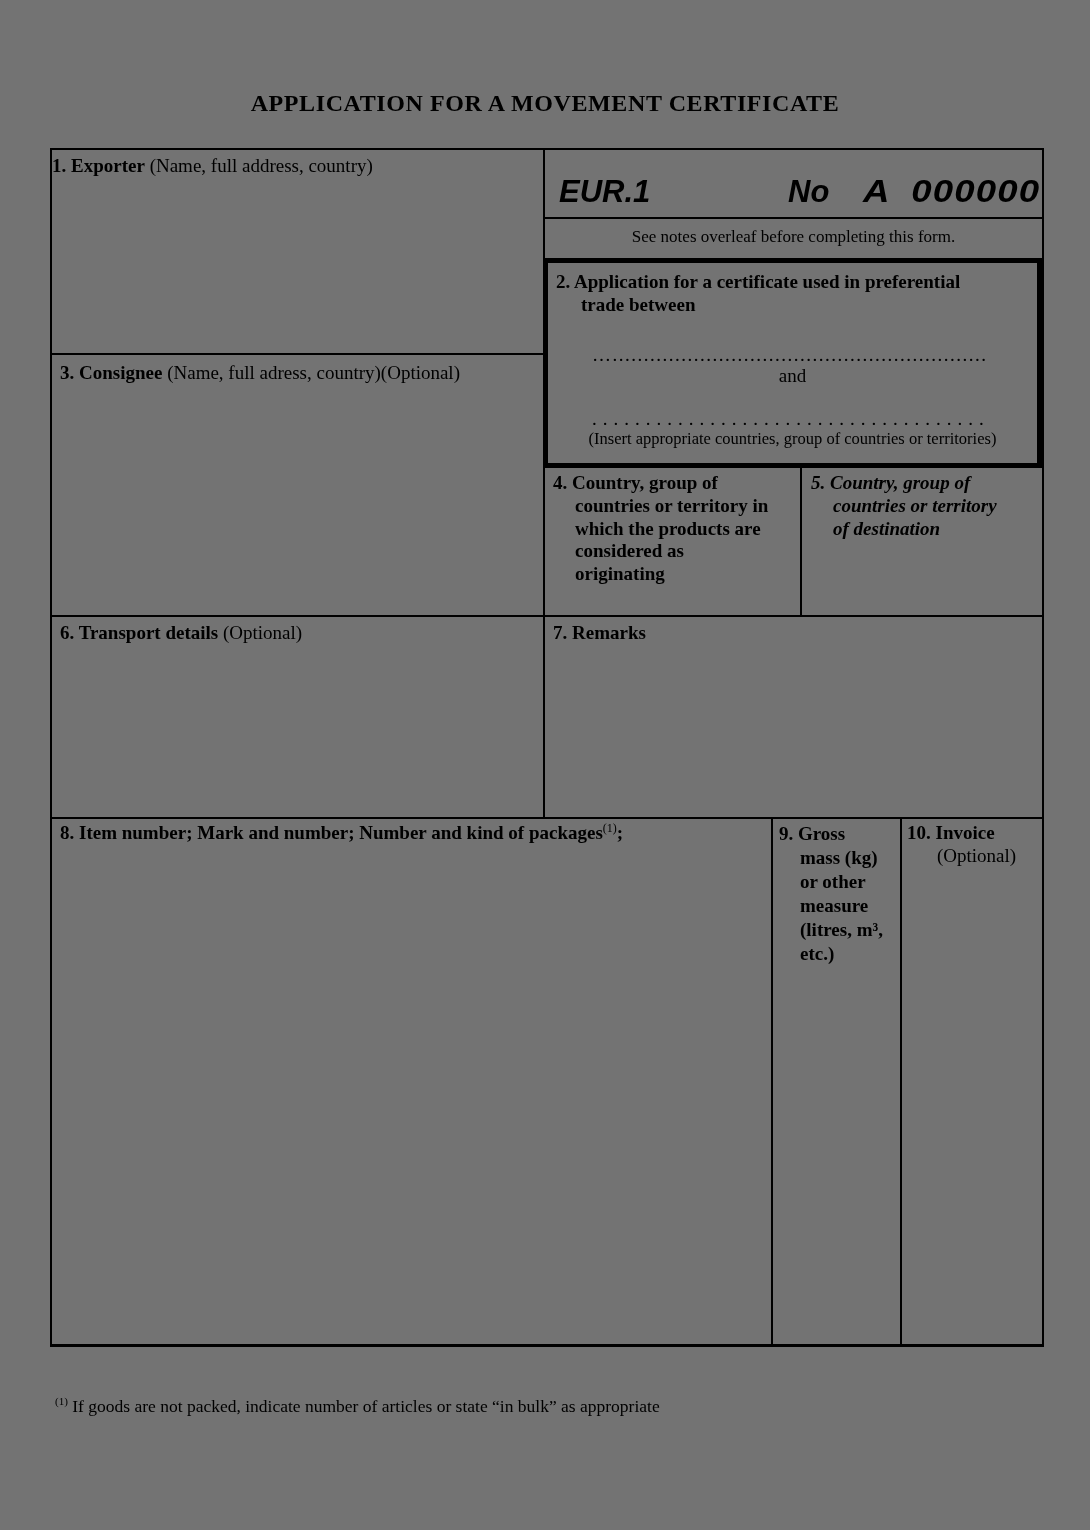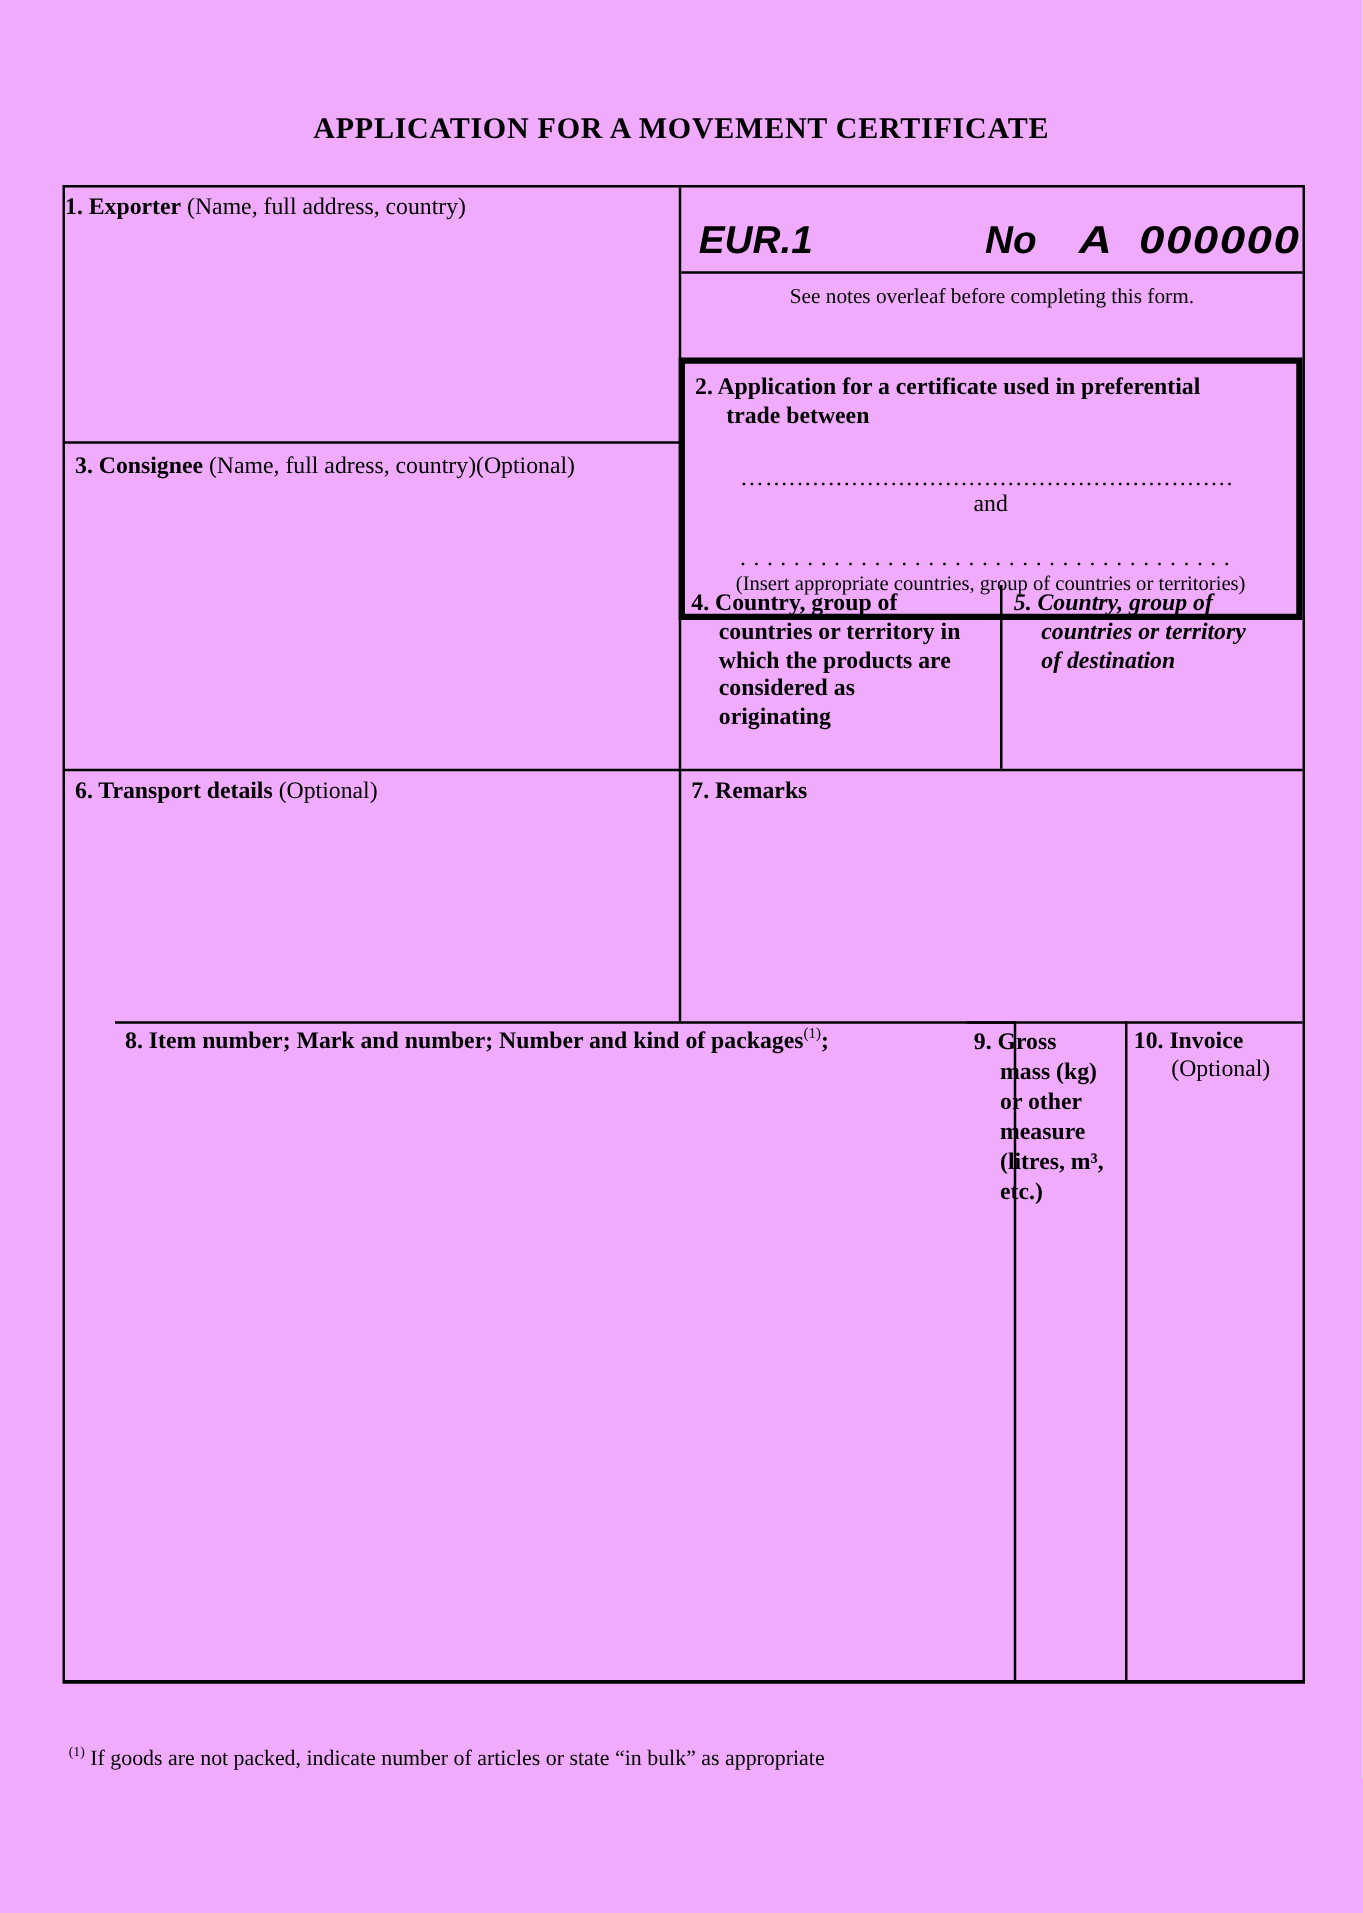--- a/index.html
+++ b/index.html
@@ -1,38 +1,38 @@
 <!DOCTYPE html>
 <html><head>
 <meta charset="utf-8">
 <style>
   html,body{margin:0;padding:0;background:#e8e8e8;}
-  .page{position:relative;width:1090px;height:1530px;background:#f0abfc;color:#000;
+  .page{position:relative;width:1090px;height:1530px;background:#737373;color:#000;
         font-family:"Liberation Serif",serif;overflow:hidden;}
   .title{position:absolute;top:90px;left:0;right:0;text-align:center;
          font-weight:bold;font-size:24px;letter-spacing:0.6px;}
   .ftable{position:absolute;left:50px;top:148px;width:994px;height:1199px;
           border:2px solid #000;border-bottom-width:3px;box-sizing:border-box;}
   .cell{position:absolute;box-sizing:border-box;font-size:19px;line-height:1.2;}
   .b{font-weight:bold;}
   .prelines{white-space:pre-line;}
   .hang21{padding-left:21px;text-indent:-21px;}
   .hang22{padding-left:22px;text-indent:-22px;}
   .hang25{padding-left:25px;text-indent:-25px;}
 
   .box1 {left:0;top:0;width:493px;height:205px;border-right:2px solid #000;border-bottom:2px solid #000;padding:5px 0;}
   .box3 {left:0;top:205px;width:493px;height:260px;border-right:2px solid #000;padding:7px 8px;}
   .box6 {left:0;top:465px;width:493px;height:202px;border-top:2px solid #000;border-right:2px solid #000;padding:5px 8px;}
   .box7 {left:493px;top:465px;width:497px;height:202px;border-top:2px solid #000;padding:5px 8px;}
   .eur1 {left:493px;top:0;width:497px;height:69px;border-bottom:2px solid #000;}
   .seenotes{left:493px;top:69px;width:497px;height:39px;text-align:center;font-size:17px;padding-top:8px;}
-  .box2 {left:491px;top:108px;width:499px;height:210px;border:5px solid #000;margin-top:28px;}
+  .box2 {left:491px;top:108px;width:499px;height:210px;border:5px solid #000;}
   .box4 {left:493px;top:318px;width:257px;height:147px;border-right:2px solid #000;padding:4px 6px 4px 8px;}
   .box5 {left:750px;top:318px;width:240px;height:147px;padding:4px 6px 4px 9px;font-style:italic;}
-  .box8 {left:0;top:667px;width:721px;height:528px;border-top:2px solid #000;border-right:2px solid #000;padding:3px 8px;margin-left:40px;}
+  .box8 {left:0;top:667px;width:721px;height:528px;border-top:2px solid #000;border-right:2px solid #000;padding:3px 8px;}
   .box9 {left:721px;top:667px;width:129px;height:528px;border-top:2px solid #000;border-right:2px solid #000;padding:3px 4px 3px 6px;line-height:1.26;}
   .box10{left:850px;top:667px;width:140px;height:528px;border-top:2px solid #000;padding:3px 4px 3px 5px;}
 
   .eur1 .code,.eur1 .no,.eur1 .serial{
       position:absolute;top:26px;font-family:"Liberation Sans",sans-serif;
       font-style:italic;font-weight:bold;font-size:31px;line-height:1;}
   .eur1 .code{left:14px;}
   .eur1 .no{left:243px;}
   .eur1 .serial{left:318px;letter-spacing:1px;word-spacing:9px;
       display:inline-block;transform:scaleX(1.18);transform-origin:0 50%;}

